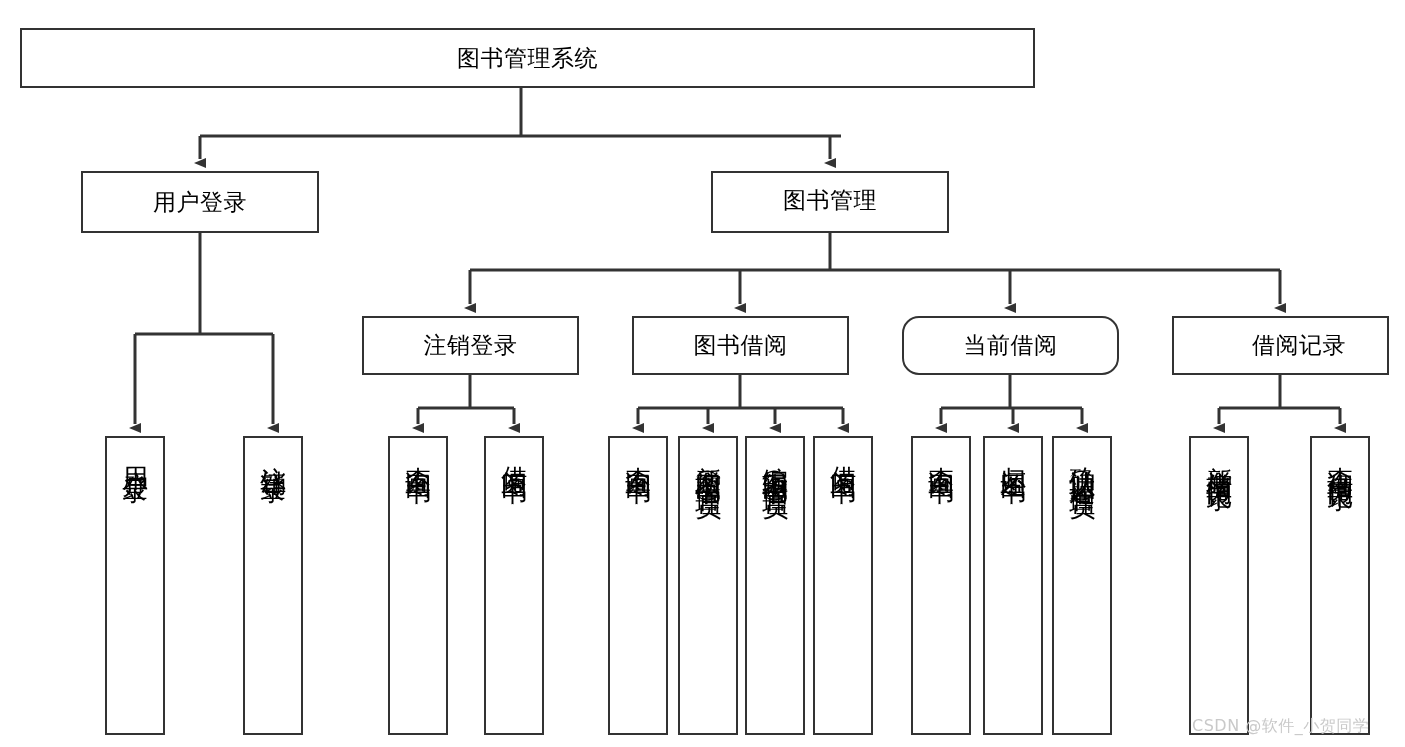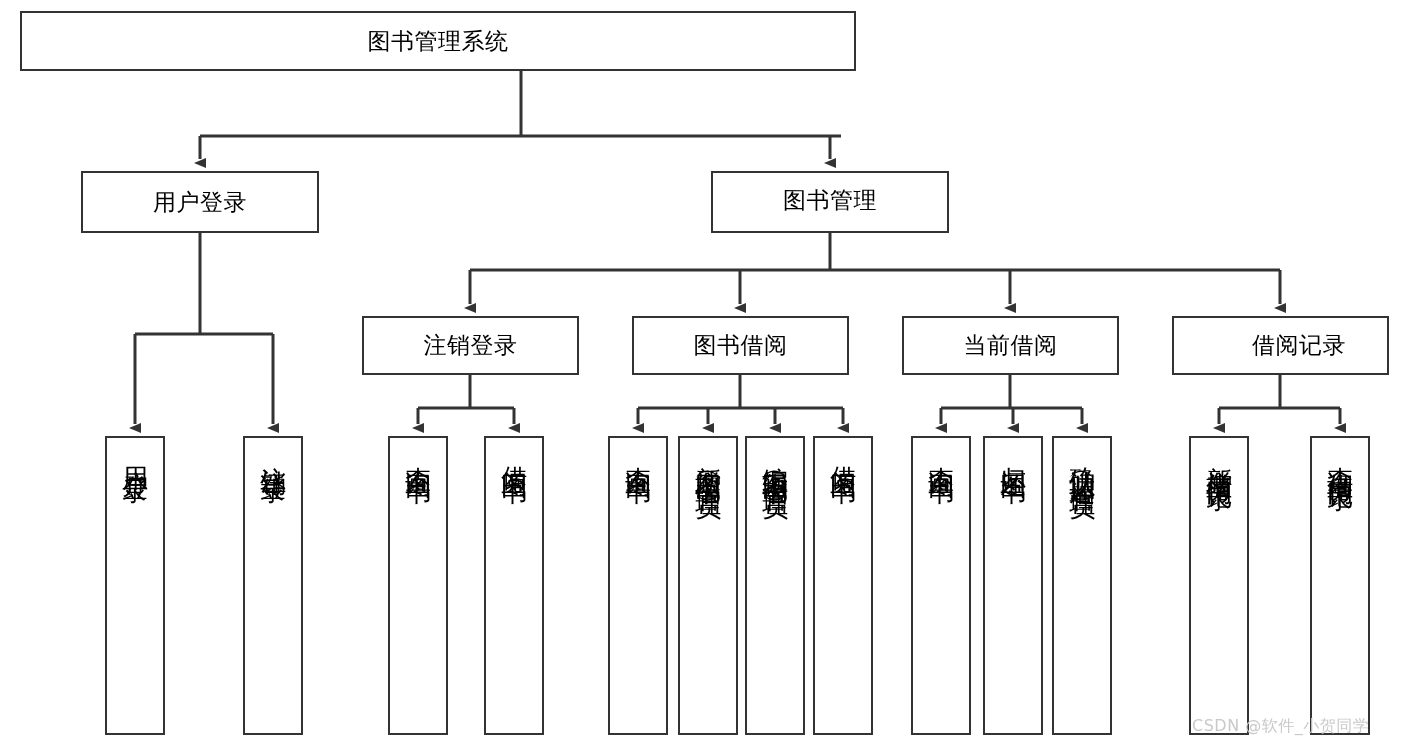--- a/index.html
+++ b/index.html
@@ -113,38 +113,38 @@
       <path d="M1013,408 L1013,424" marker-end="url(#arrow)"></path>
       <path d="M1082,408 L1082,424" marker-end="url(#arrow)"></path>
 
       <path d="M1280,375 L1280,408"></path>
       <path d="M1219,408 L1340,408"></path>
       <path d="M1219,408 L1219,424" marker-end="url(#arrow)"></path>
       <path d="M1340,408 L1340,424" marker-end="url(#arrow)"></path>
     </g>
   </svg>
 
-  <div class="node horiz" style="left: 20px; top: 11px; width: 836px; height: 60px;">
+  <div class="node horiz" style="left: 20px; top: 28px; width: 1015px; height: 60px;">
     <span class="label">图书管理系统</span>
   </div>
 
   <div class="node horiz" style="left: 81px; top: 171px; width: 238px; height: 62px;">
     <span class="label">用户登录</span>
   </div>
   <div class="node horiz" style="left: 711px; top: 171px; width: 238px; height: 62px; font-family: Liberation Mono, monospace;">
     <span class="label">图书管理</span>
   </div>
 
   <div class="node horiz" style="left: 362px; top: 316px; width: 217px; height: 59px;">
     <span class="label">注销登录</span>
   </div>
   <div class="node horiz" style="left: 632px; top: 316px; width: 217px; height: 59px;">
     <span class="label">图书借阅</span>
   </div>
-  <div class="node horiz" style="left: 902px; top: 316px; width: 217px; height: 59px;">
+  <div class="node horiz" style="left: 902px; top: 316px; width: 217px; height: 59px; border-radius: 17px;">
     <span class="label">当前借阅</span>
   </div>
   <div class="node horiz" style="left: 1172px; top: 316px; width: 217px; height: 59px; padding-left: 37px;">
     <span class="label">借阅记录</span>
   </div>
 
   <div class="node vert" style="left: 105px; top: 436px; width: 60px; height: 299px;">
     <span class="label">用户登录</span>
   </div>
   <div class="node vert" style="left: 243px; top: 436px; width: 60px; height: 299px;">

